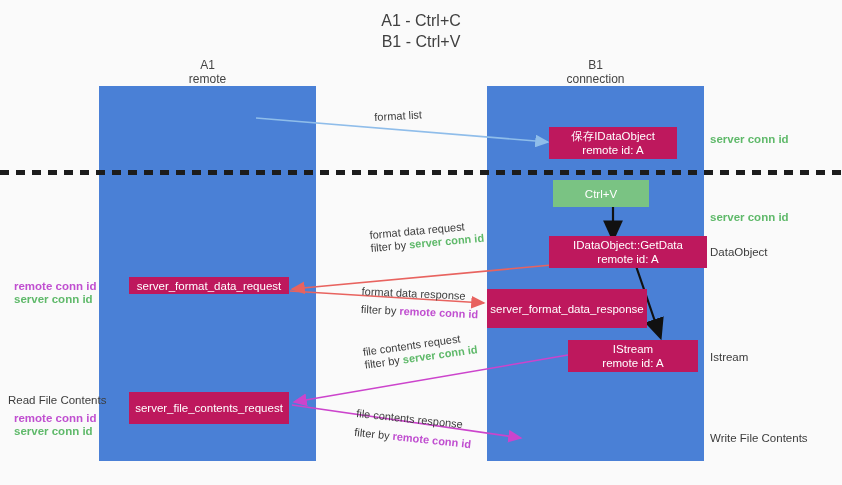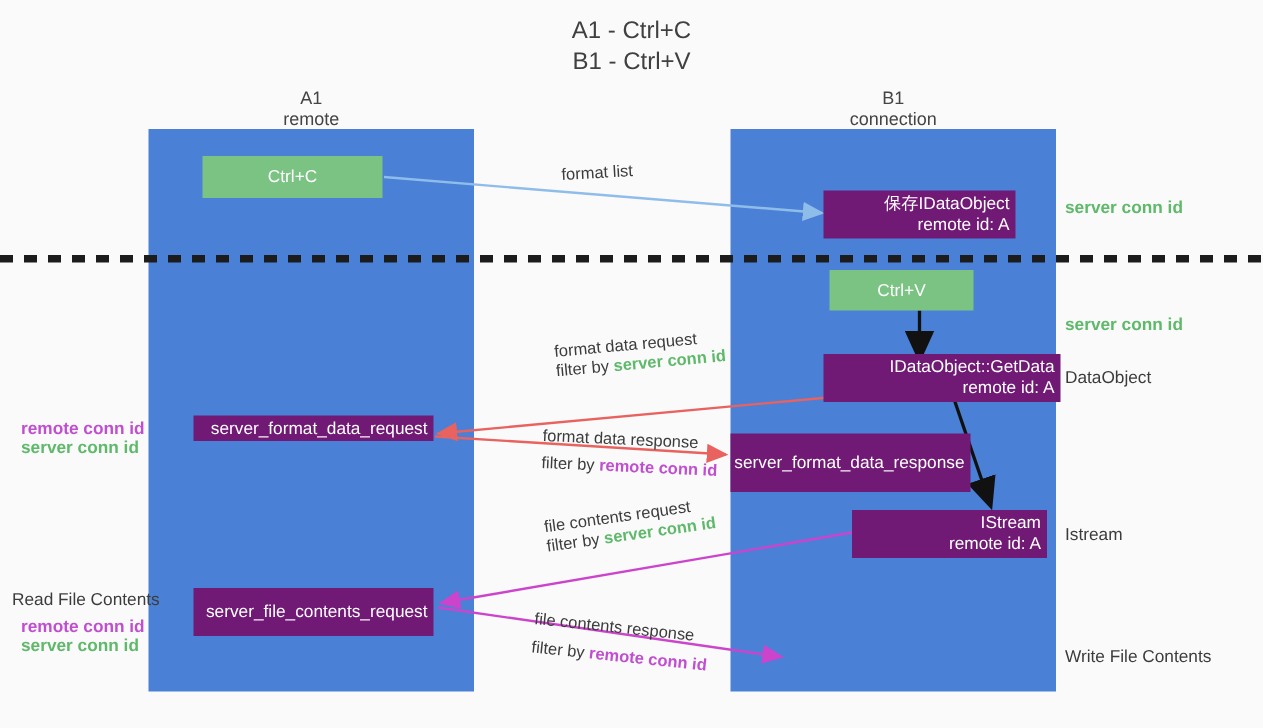--- a/index.html
+++ b/index.html
@@ -53,21 +53,21 @@
     display: flex;
     flex-direction: column;
     align-items: center;
     justify-content: center;
     color: #ffffff;
     font-size: 11.5px;
     line-height: 14px;
     text-align: center;
     padding: 2px 4px;
   }
-  .box.orange { background: #701a75; align-items: flex-end; }
+  .box.orange { background: #be185d; }
   .box.green  { background: #7ac383; }
   .box .l2 { display: block; }
 
   
   #dashline {
     left: 0; top: 170px;
     width: 842px;
     height: 5px;
     background-image: repeating-linear-gradient(to right,
        #1c1c1c 0px, #1c1c1c 9px, rgba(0,0,0,0) 9px, rgba(0,0,0,0) 16px);
@@ -146,23 +146,20 @@
 
     <line x1="636" y1="266" x2="660" y2="336" stroke="#111111" stroke-width="2.2" marker-end="url(#ah-black)"></line>
 
     <line x1="568" y1="355" x2="294" y2="402" stroke="#cc44cc" stroke-width="1.6" marker-end="url(#ah-mag)"></line>
 
     <line x1="292" y1="405" x2="521" y2="438" stroke="#cc44cc" stroke-width="1.6" marker-end="url(#ah-mag)"></line>
   </svg>
 
   <div class="abs" id="dashline"></div>
 
-  <div class="abs box green" style="left:135px; top:104px; width:120px; height:28px;">
-    <span>Ctrl+C</span>
-  </div>
 
   <div class="abs box orange" style="left:549px; top:127px; width:128px; height:32px;">
     <span>保存IDataObject</span>
     <span class="l2">remote id: A</span>
   </div>
 
   <div class="abs box green" style="left:553px; top:180px; width:96px; height:27px;">
     <span>Ctrl+V</span>
   </div>
 

